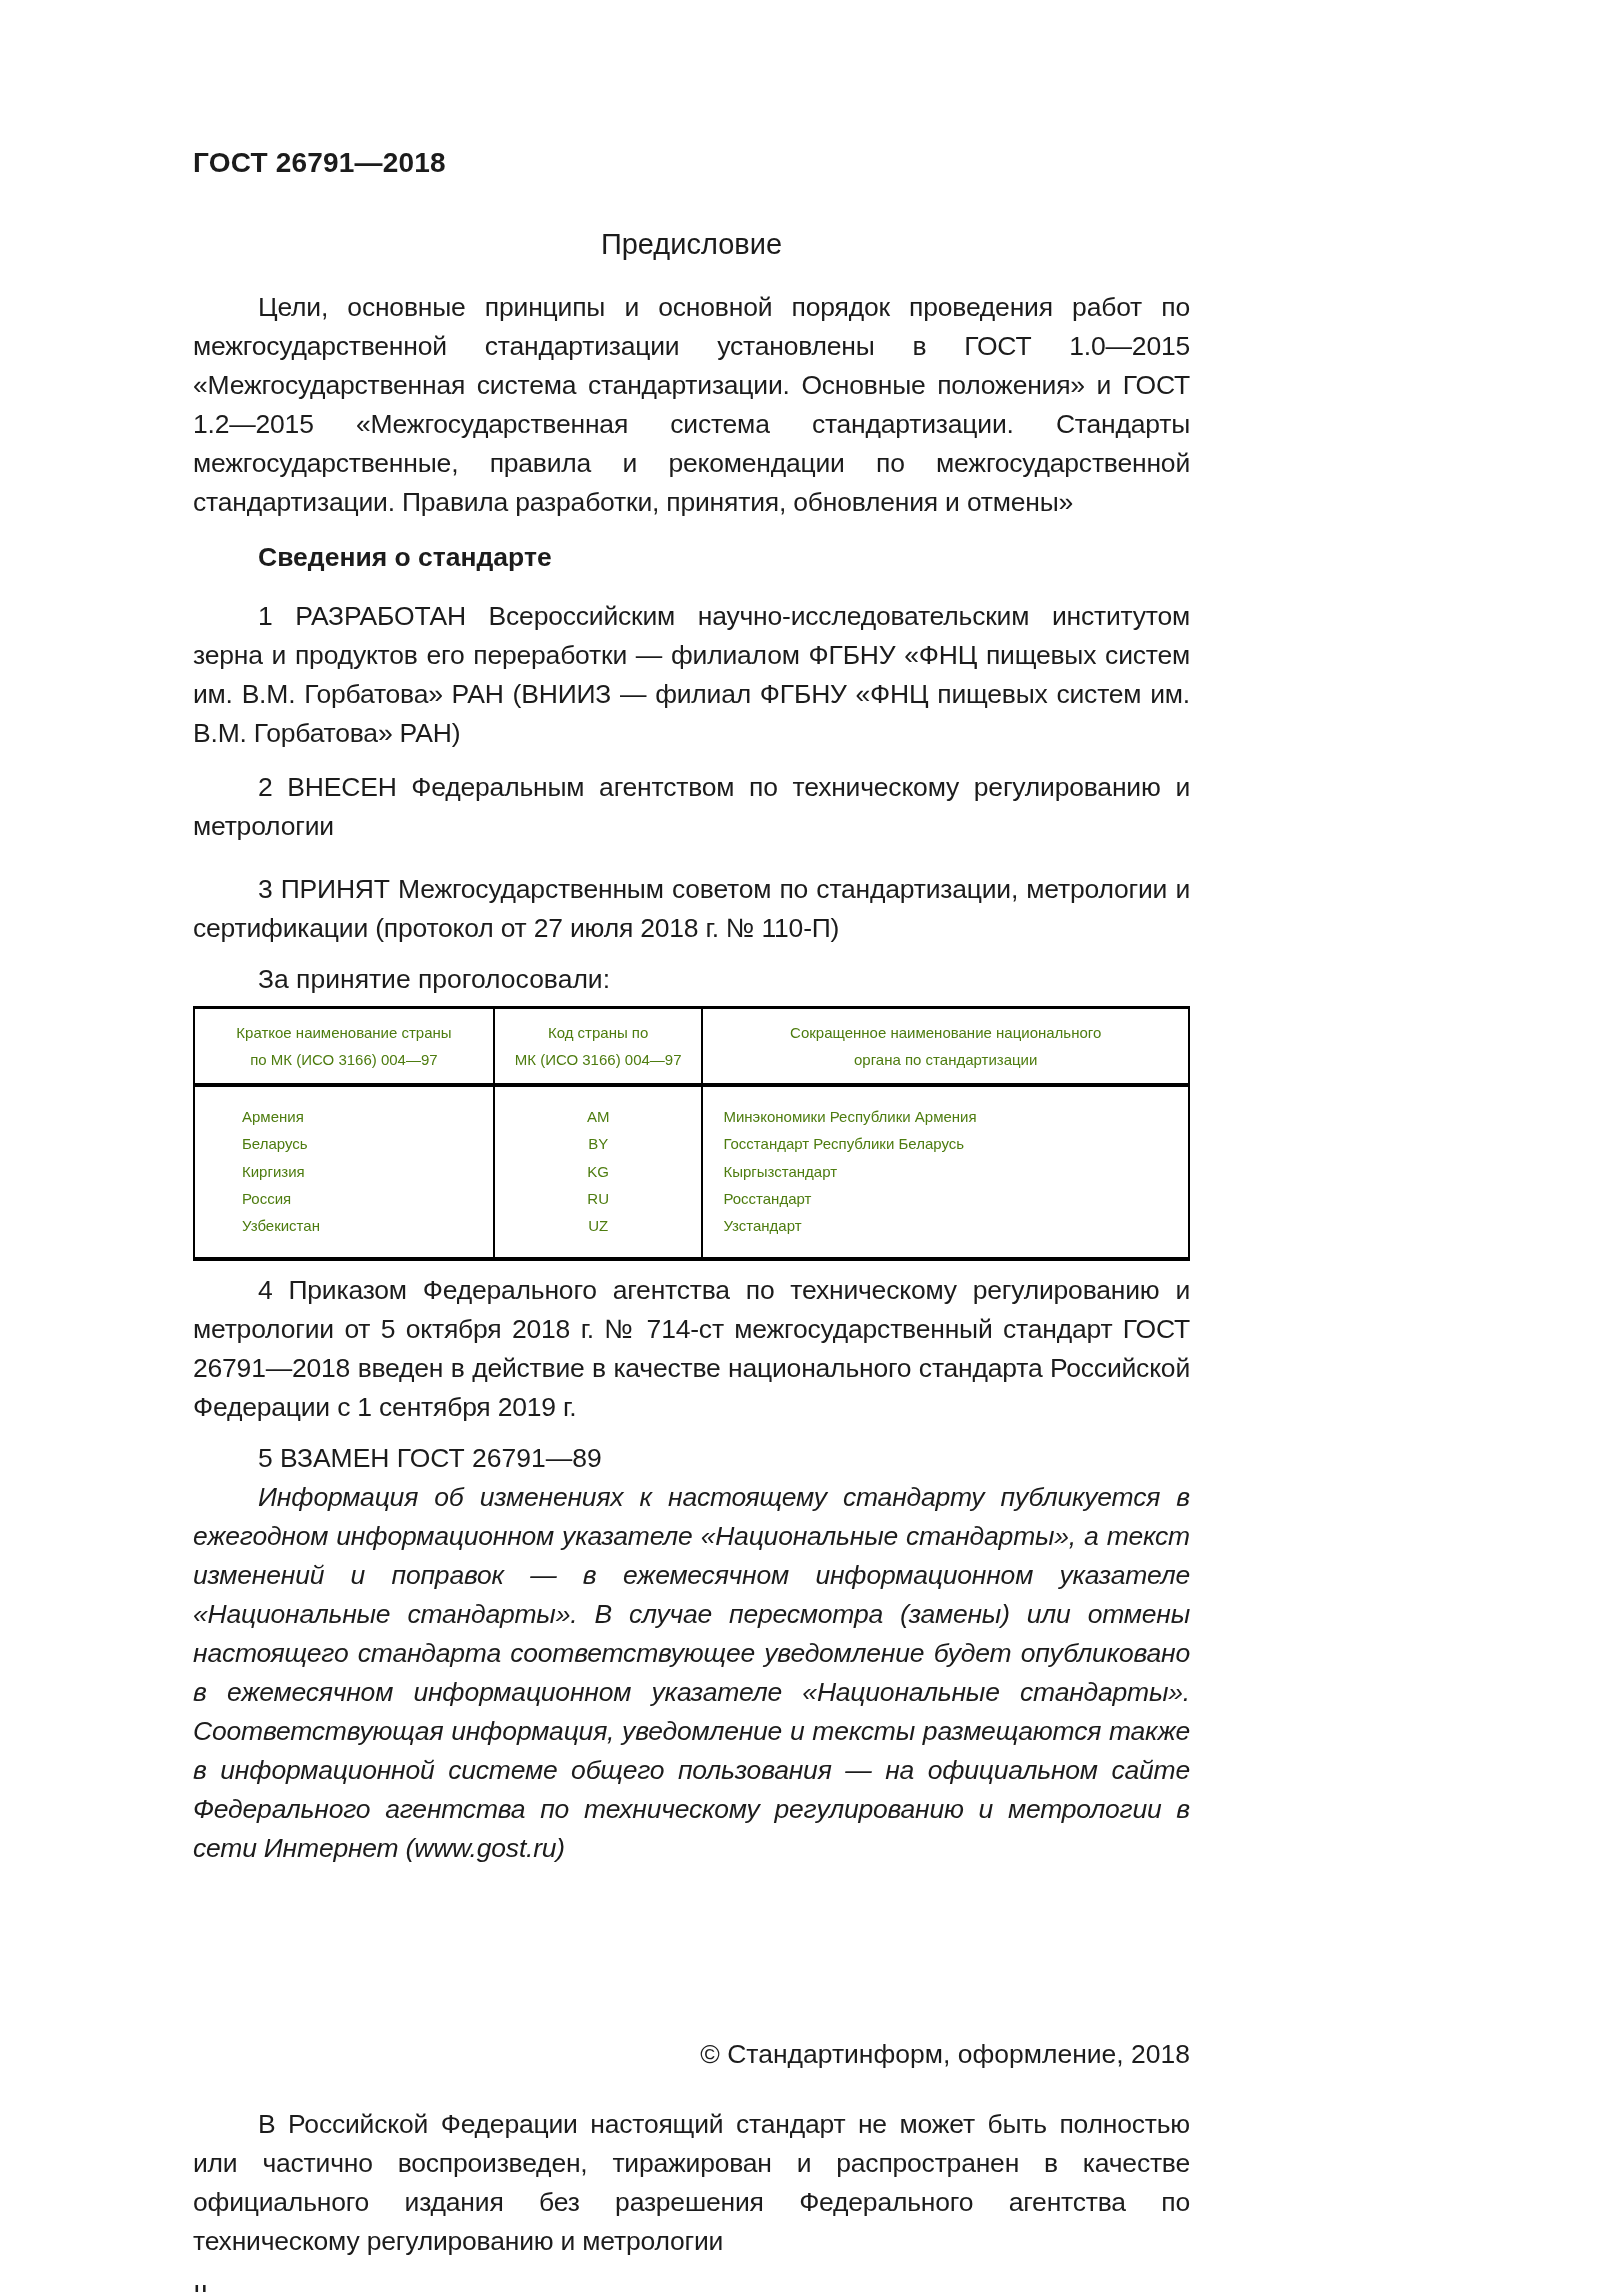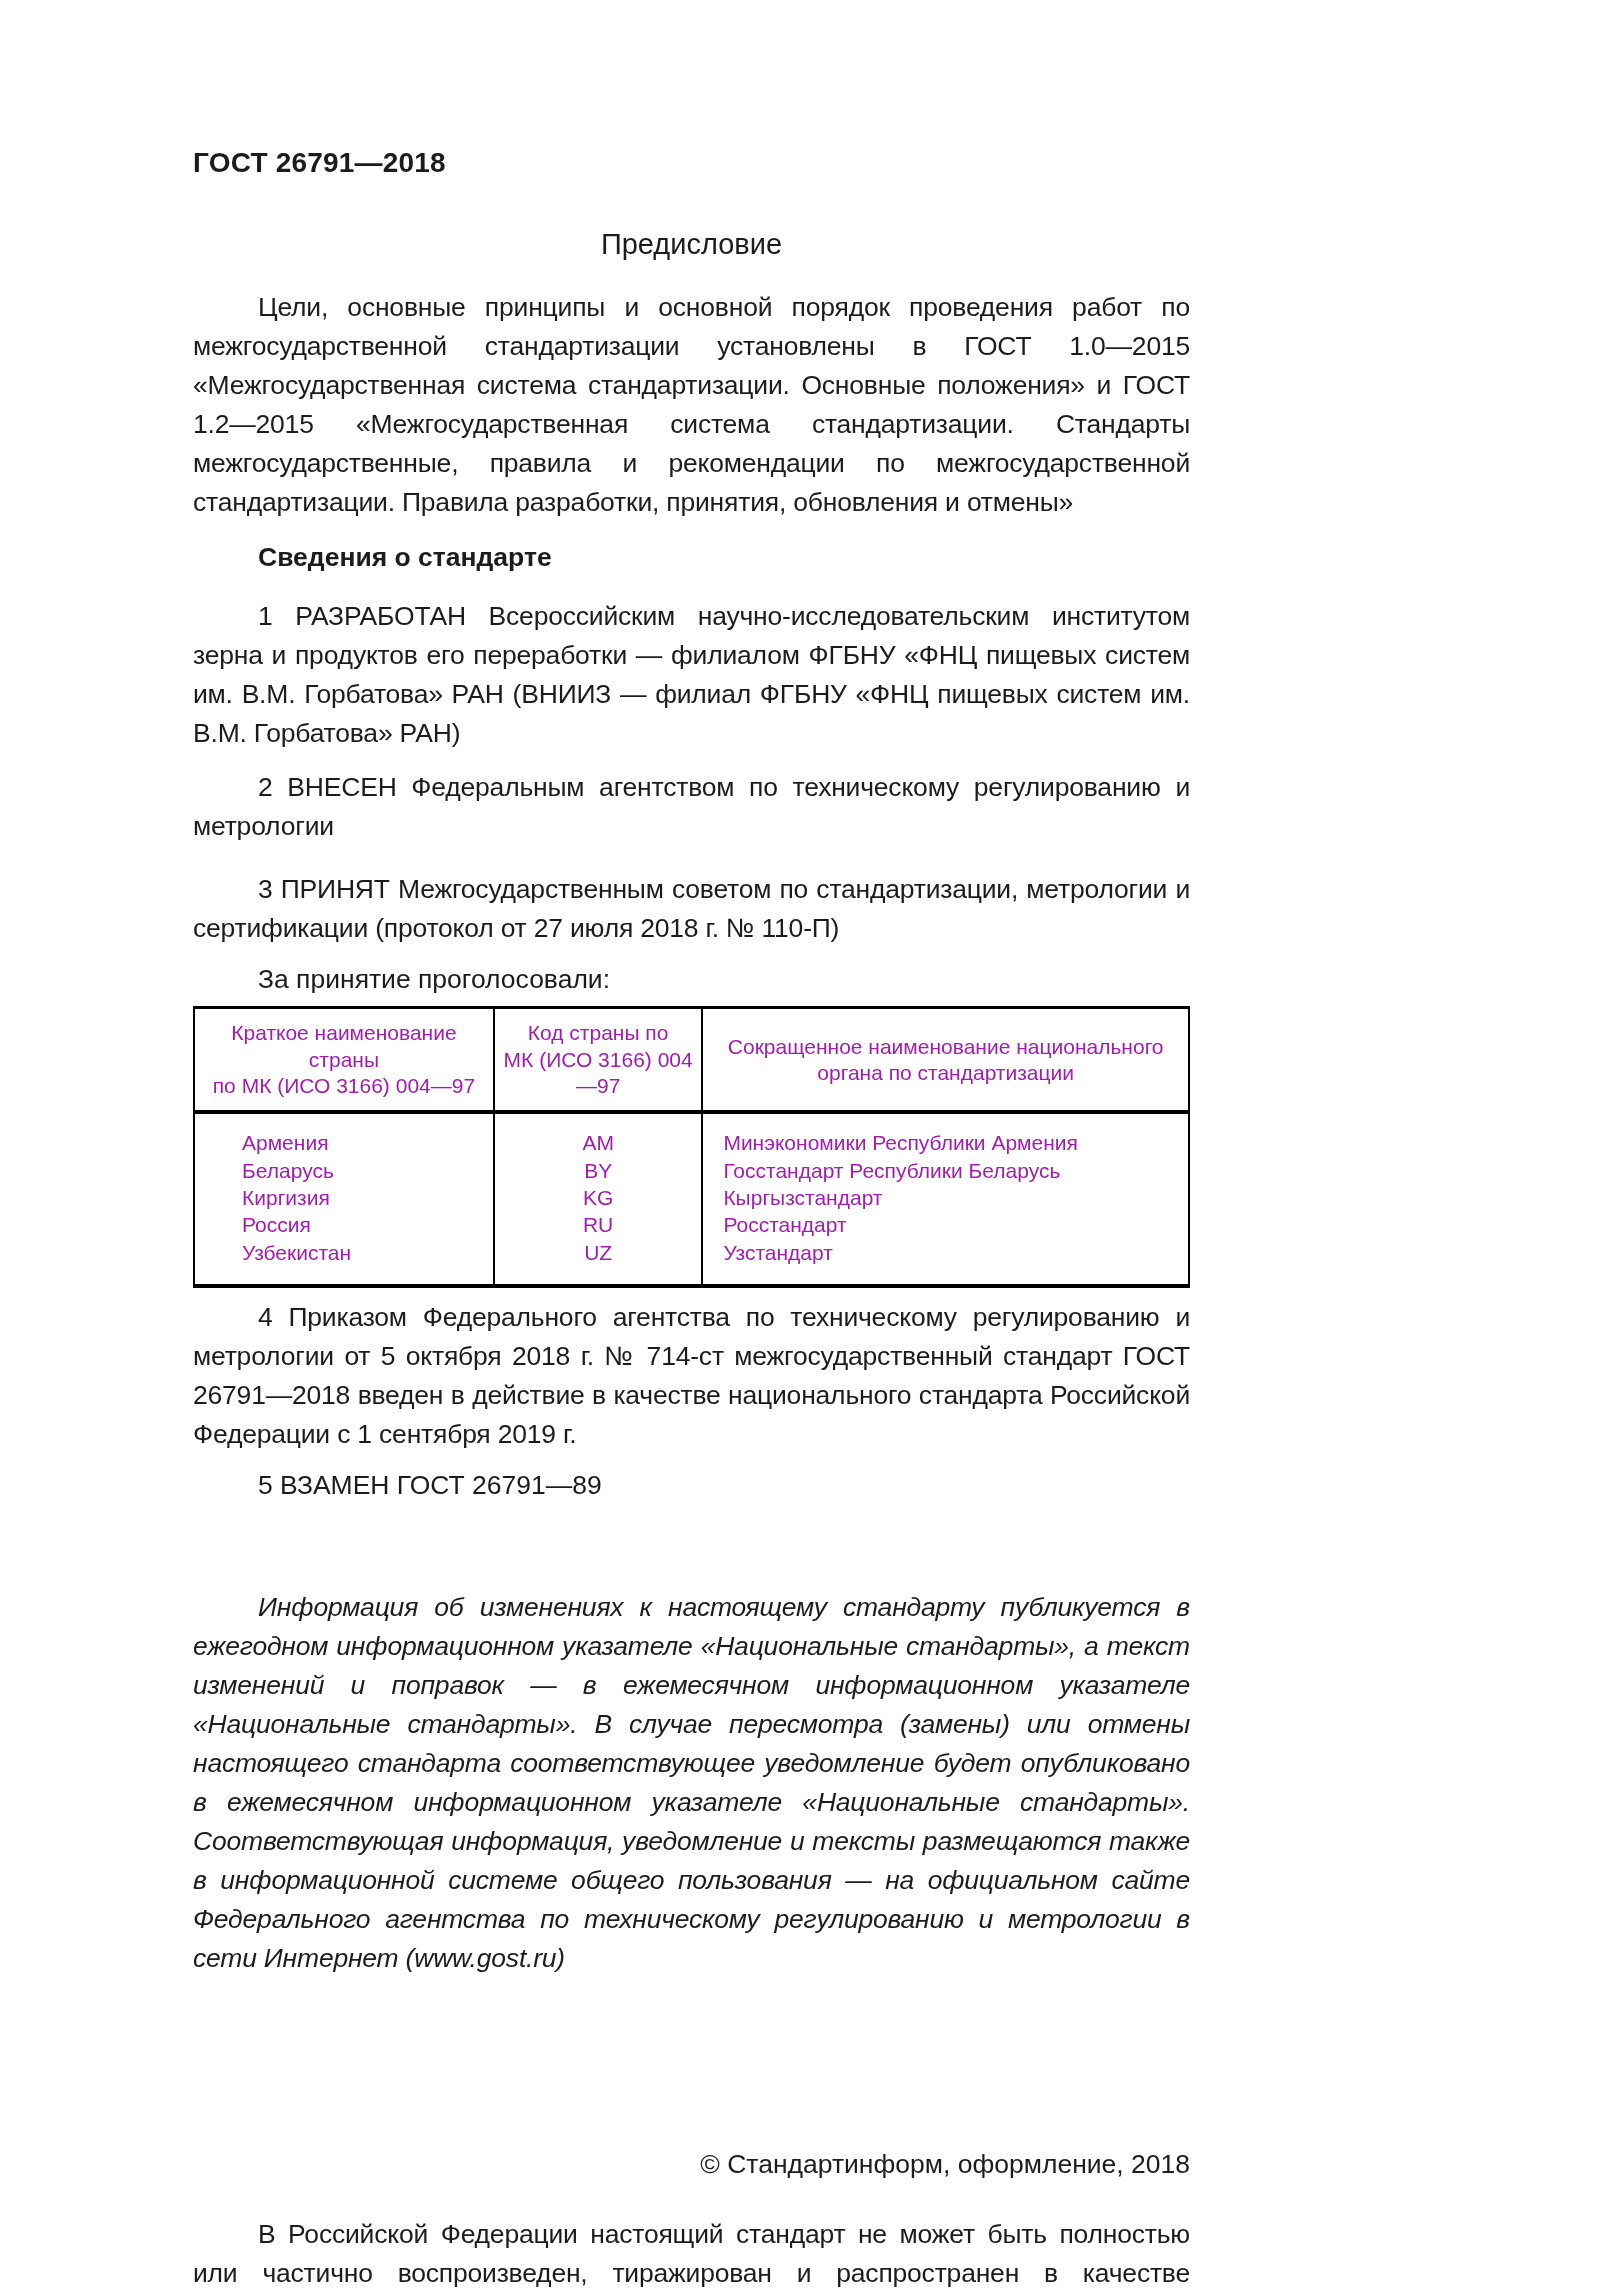--- a/index.html
+++ b/index.html
@@ -52,22 +52,22 @@
     line-height: 39px;
     text-indent: 65px;
     text-align: left;
   }
   
   .gtable {
     margin-top: 7.8px;
     border: 2px solid #000;
     border-top-width: 3.9px;
     border-bottom-width: 4.9px;
-    font-size: 21px;
-    color: #a21caf;
+    font-size: 15px;
+    color: #4d7c0f;
   }
   .trow { display: grid; grid-template-columns: 30.2% 21% 48.8%; }
   .tcell { border-right: 2px solid #000; }
   .tcell.last { border-right: none; padding-left: 20px; }
   .thead .tcell {
     padding: 10.8px 7.8px 9.8px;
     text-align: center;
     line-height: 26.5px;
     white-space: pre-line;
     display: flex;
@@ -90,21 +90,20 @@
   
   .clause-4 { margin-top: 10px; }
   .clause-5 {
     margin-top: 11.8px;
     font-size: 26.5px;
     line-height: 39px;
     text-indent: 65px;
     text-align: left;
   }
   .change-notice {
-    margin-top: 83px;
     font-style: italic;
   }
   .copyright {
     margin-top: 167px;
     font-size: 26.5px;
     line-height: 39px;
     text-align: right;
   }
   .reproduction { margin-top: 31px; }
   .page-number {

